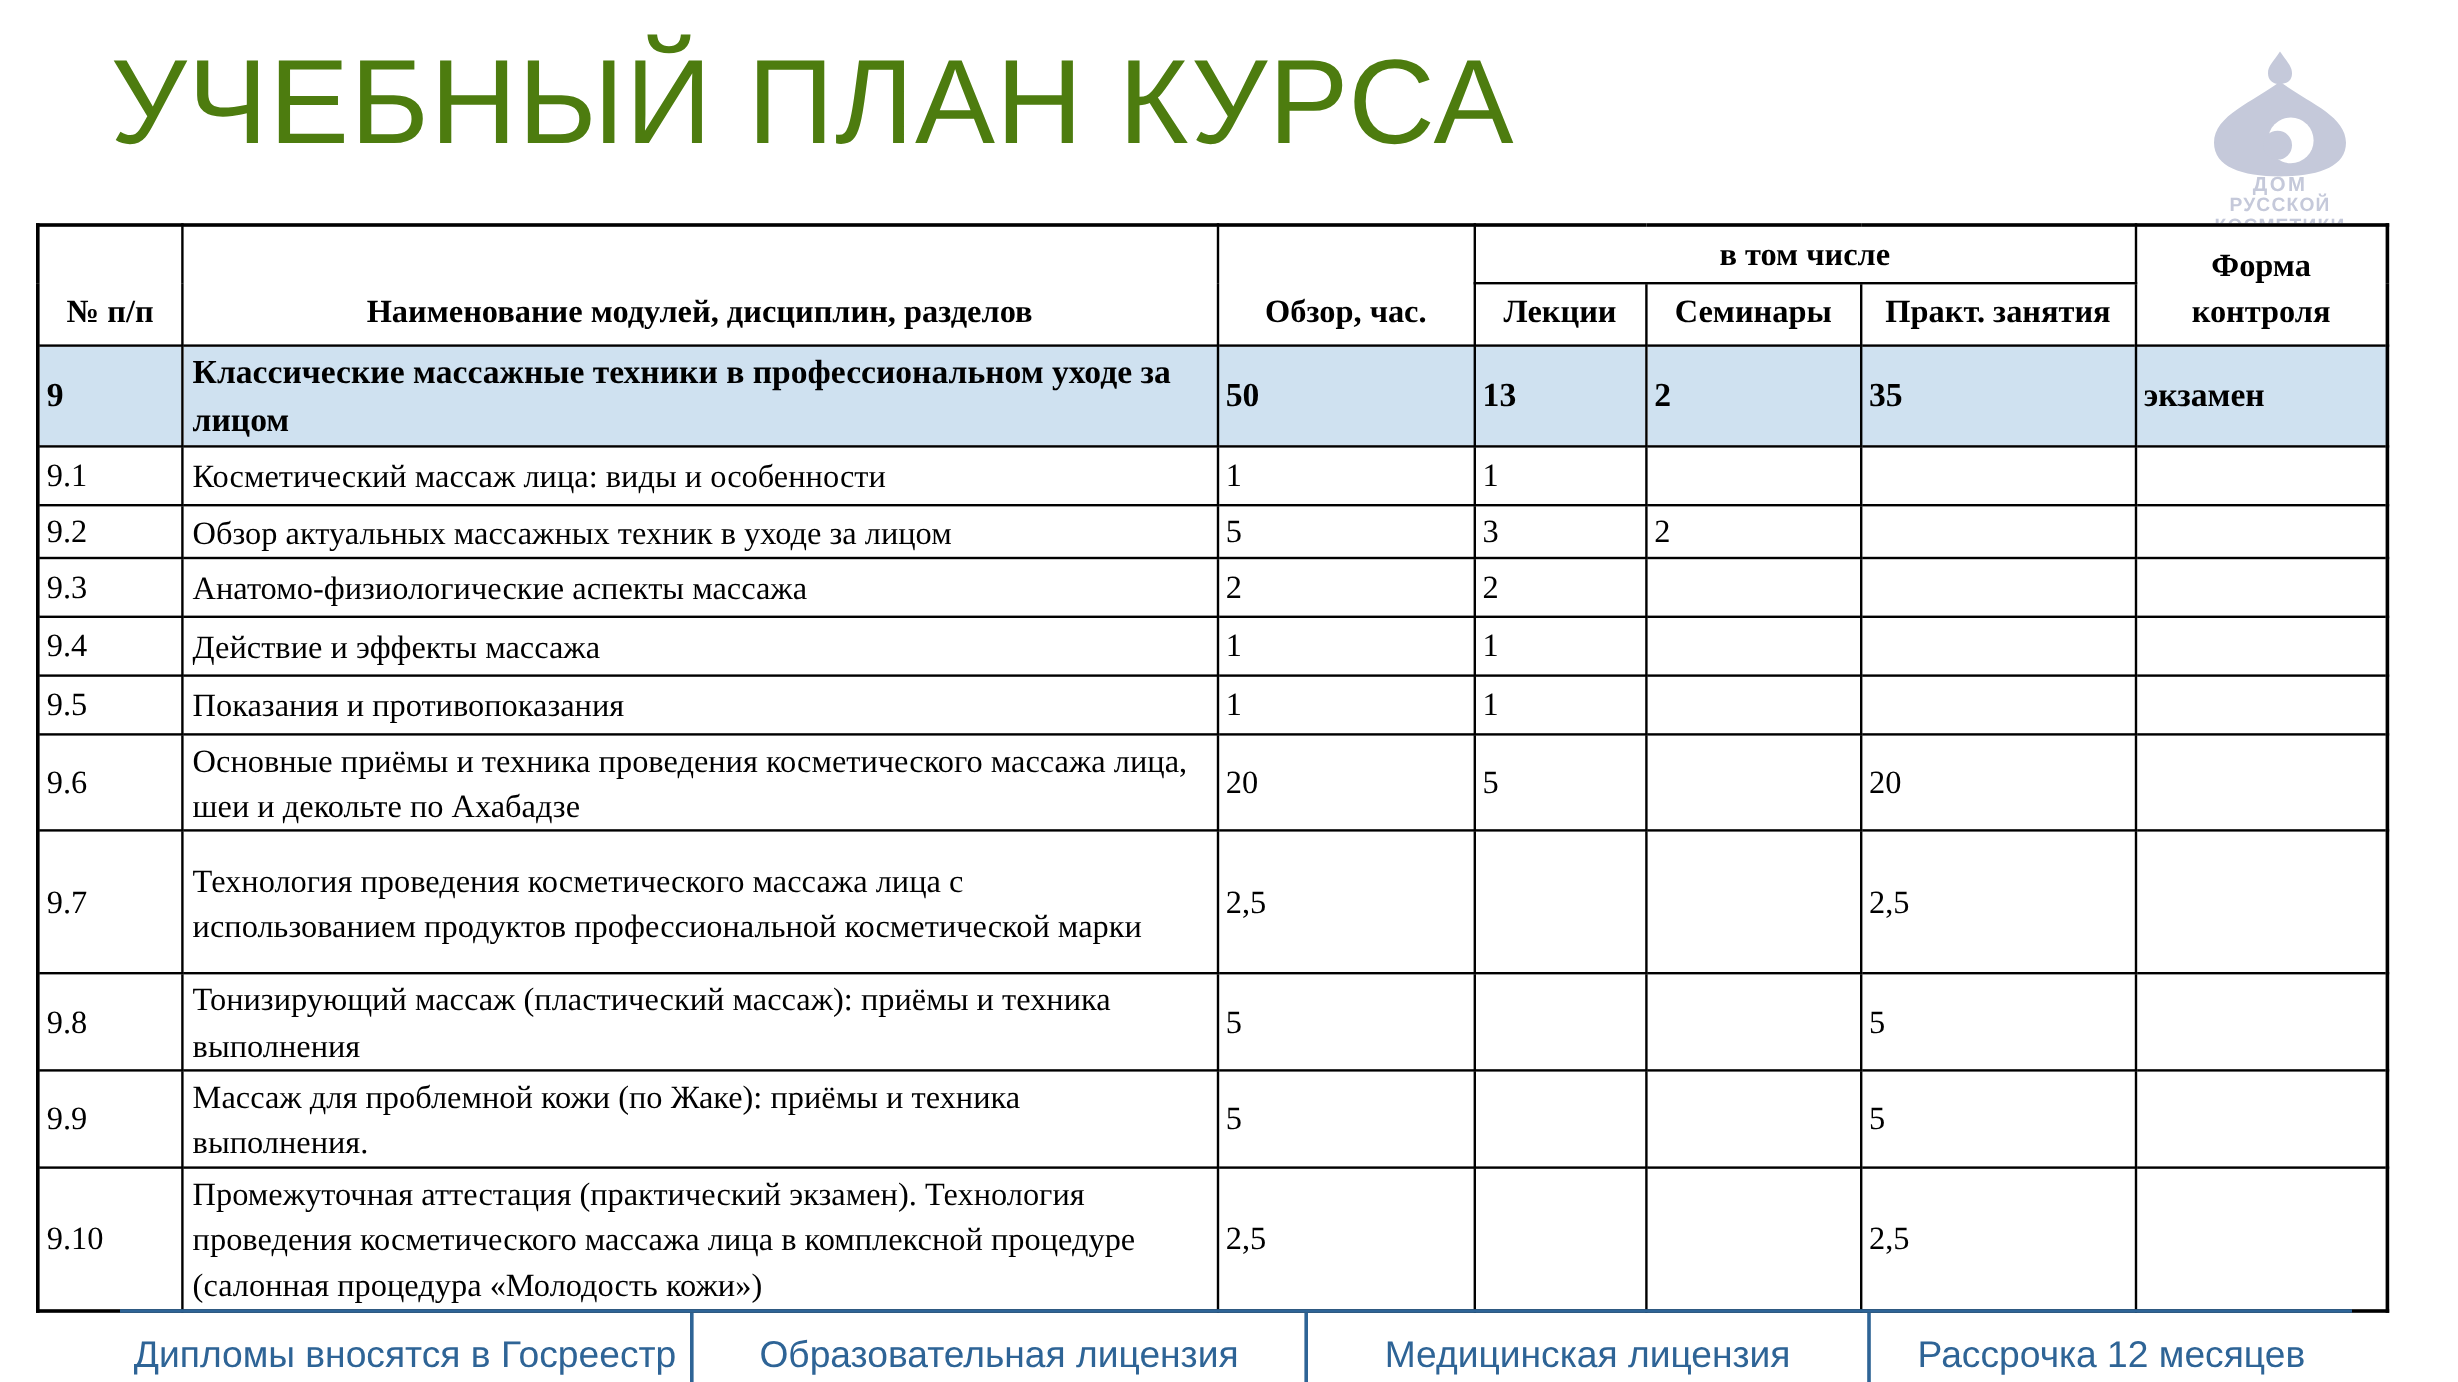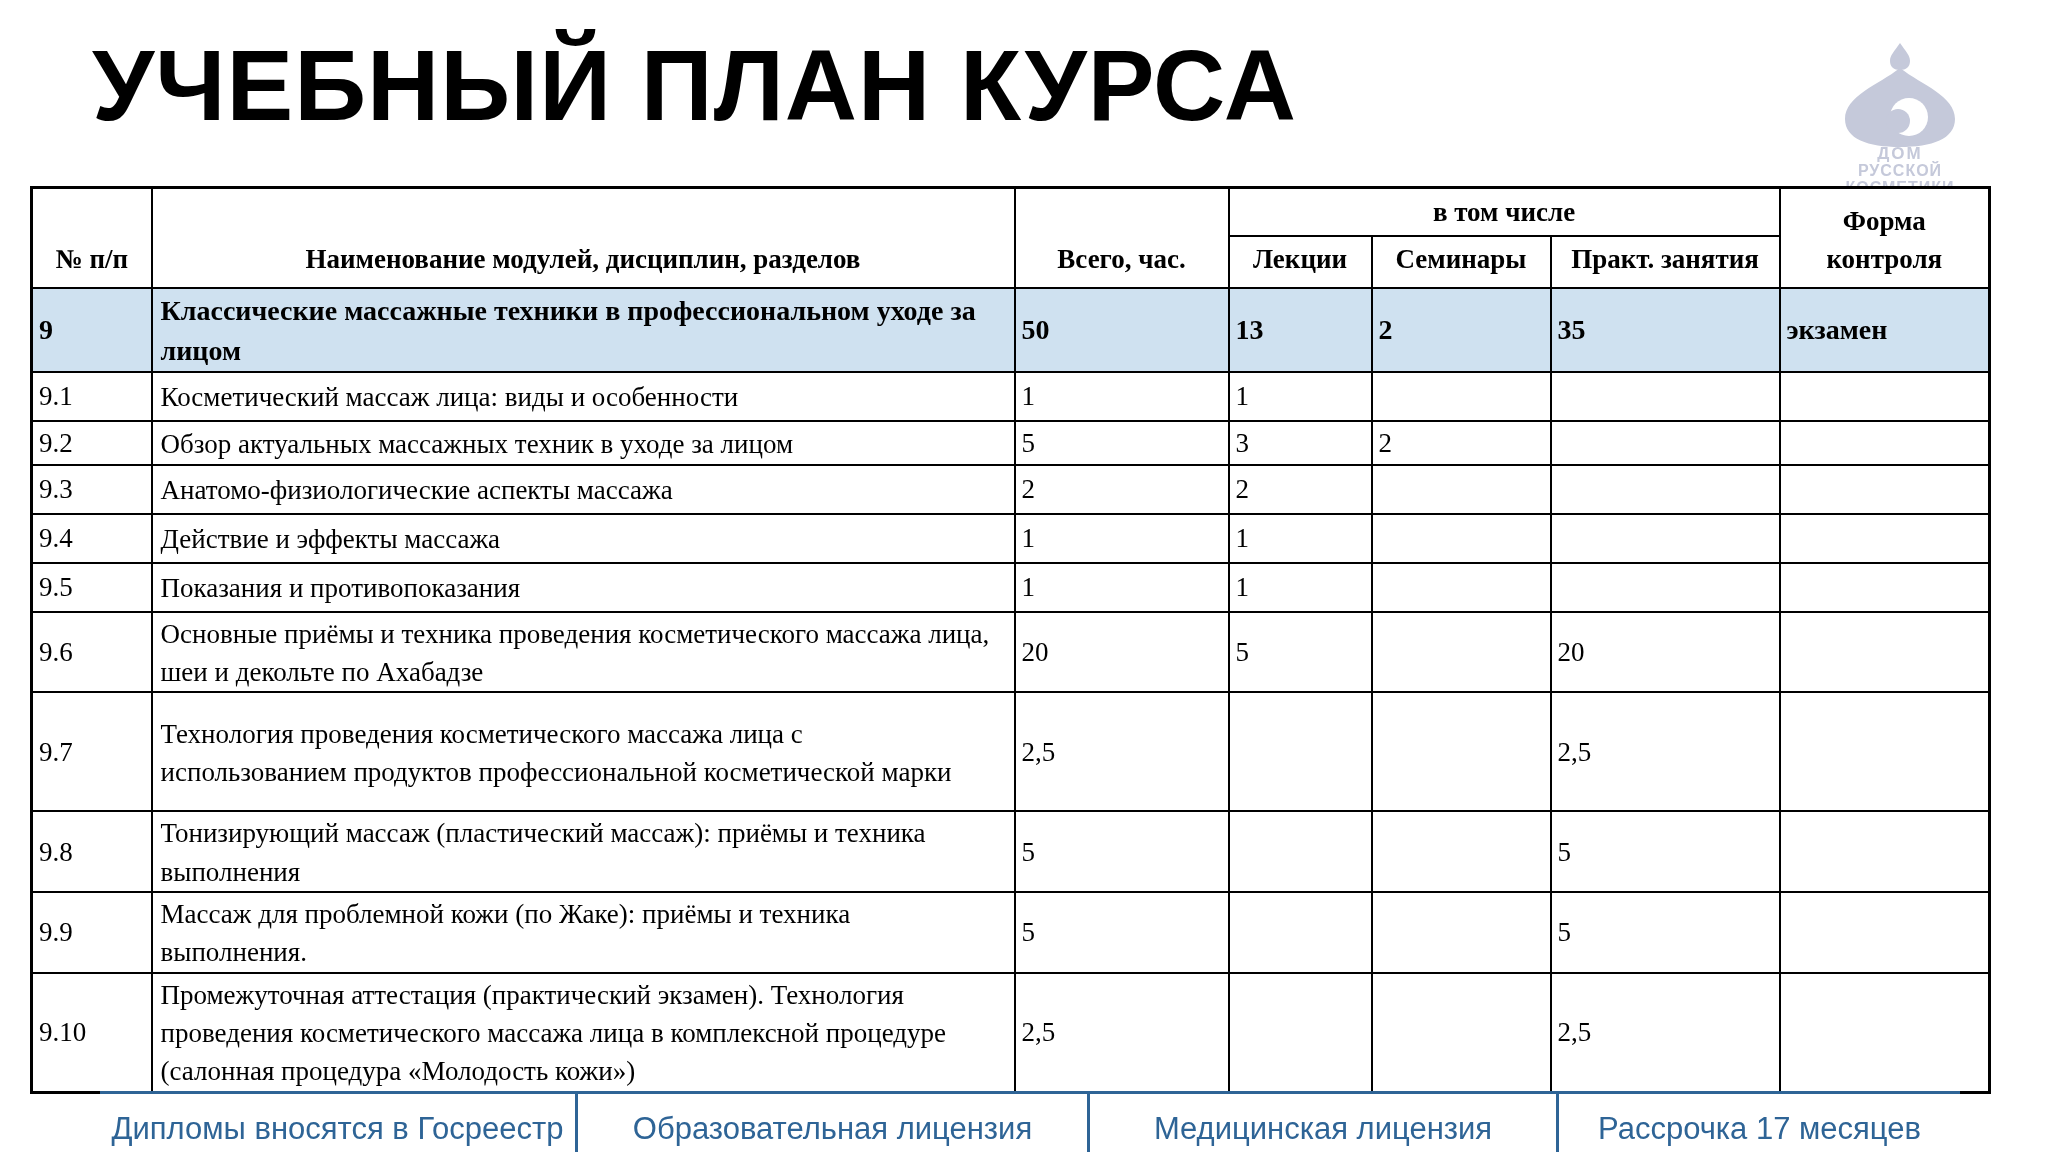--- a/index.html
+++ b/index.html
@@ -3,22 +3,22 @@
 <meta charset="utf-8">
 <style>
   * { margin: 0; padding: 0; box-sizing: border-box; }
   html, body { width: 2048px; height: 1152px; background: #ffffff; overflow: hidden; position: relative;
                font-family: "Liberation Serif", serif; }
 
   
   .page-title {
     position: absolute; left: 92px; top: 28px;
     font-family: "Liberation Sans", sans-serif;
-    font-size: 100px; font-weight: 700; letter-spacing: 1px;
-    color: #000000; white-space: nowrap; z-index: 1;
+    font-size: 100px; font-weight: 400; letter-spacing: 1px;
+    color: #4d7c0f; white-space: nowrap; z-index: 1;
   }
 
   
   .logo { position: absolute; left: 1812px; top: 40px; width: 170px; height: 156px; z-index: 1; }
 
   
   .plan-table {
     position: absolute; left: 30px; top: 186px; width: 1958px;
     border-collapse: collapse; table-layout: fixed;
     background: #ffffff; z-index: 2;
@@ -78,21 +78,21 @@
       <col style="width:214px">
     <col style="width:143px">
       <col style="width:179px">
       <col style="width:229px">
       <col style="width:210px">
   </colgroup>
   <tbody>
       <tr style="height:48px">
     <th rowspan="2">№ п/п</th>
     <th rowspan="2">Наименование модулей, дисциплин, разделов</th>
-    <th rowspan="2">Всего, час.</th>
+    <th rowspan="2">Обзор, час.</th>
     <th colspan="3" class="grp">в том числе</th>
     <th rowspan="2">Форма контроля</th>
   </tr>
   <tr style="height:52px">
     <th>Лекции</th>
     <th>Семинары</th>
     <th>Практ. занятия</th>
   </tr>
   <tr class="sum-row" style="height:84px">
     <td>9</td>
@@ -201,15 +201,15 @@
   <div class="seg">
     <span>Дипломы вносятся в Госреестр</span>
   </div>
   <div class="seg">
     <span>Образовательная лицензия</span>
   </div>
   <div class="seg">
     <span>Медицинская лицензия</span>
   </div>
   <div class="seg">
-    <span>Рассрочка 17 месяцев</span>
+    <span>Рассрочка 12 месяцев</span>
   </div>
 </div>
 
 </body></html>

